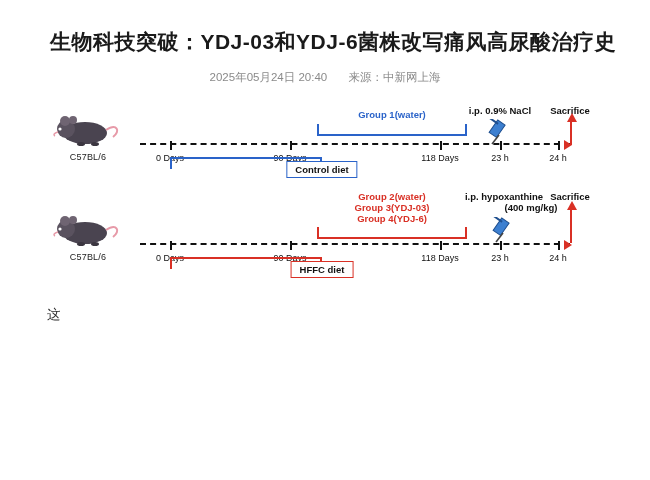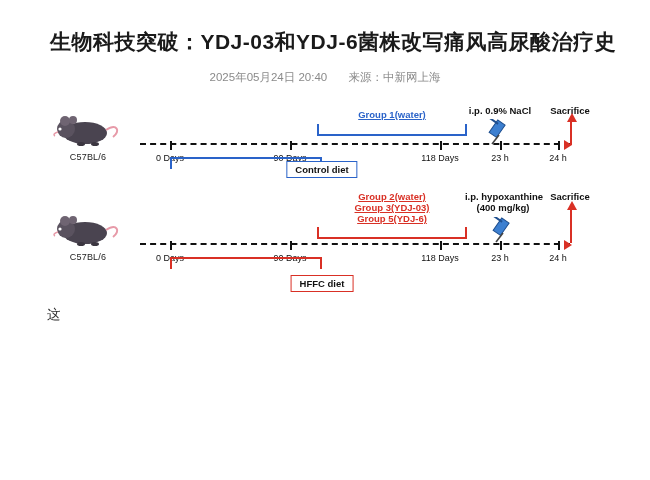--- a/index.html
+++ b/index.html
@@ -164,35 +164,34 @@
     border: 2px solid #d93025;
     border-top: none;
   }
   .grp-label {
     position: absolute;
     font-size: 9.5px;
     font-weight: bold;
     text-align: left;
     white-space: nowrap;
     transform: translateX(-50%);
-    text-decoration: underline;
   }
   .grp-label.blue { color: #2a63c9; }
   .grp-label.red { color: #d93025; }
   .diet-box {
     position: absolute;
     font-size: 9.5px;
     font-weight: bold;
     padding: 2px 8px;
     background: #fff;
     transform: translateX(-50%);
     white-space: nowrap;
   }
   .diet-box.blue { border: 1.5px solid #2a63c9; color: #111; }
-  .diet-box.red { border: 1.5px solid #d93025; color: #111; margin-top: 14px; }
+  .diet-box.red { border: 1.5px solid #d93025; color: #111; }
   .inj-label {
     position: absolute;
     font-size: 9.5px;
     font-weight: bold;
     color: #111;
     text-align: right;
     white-space: nowrap;
     transform: translateX(-50%);
     line-height: 1.2;
   }
@@ -287,42 +286,42 @@
           <path d="M7 19 C3 20 2 22 4 23" stroke="#e79aa8" stroke-width="1.4" fill="none"></path>
           <path d="M55 17 C66 10 70 18 62 24" stroke="#e79aa8" stroke-width="2" fill="none"></path>
           <ellipse cx="30" cy="31" rx="4" ry="2" fill="#3b3640"></ellipse>
           <ellipse cx="44" cy="31" rx="4" ry="2" fill="#3b3640"></ellipse>
         </svg>
         <div class="mouse-label">C57BL/6</div>
       </div>
 
       <div class="grp-label red" style="left:370px; top:-8px;">Group 2(water)</div>
       <div class="grp-label red" style="left:370px; top:3px;">Group 3(YDJ-03)</div>
-      <div class="grp-label red" style="left:370px; top:14px;">Group 5(YDJ-6)</div>
+      <div class="grp-label red" style="left:370px; top:14px;">Group 4(YDJ-6)</div>
       <div class="bracket red down" style="left:295px; top:28px; width:150px;"></div>
 
       <div class="axis">
         <div class="arrow-end"></div>
         <div class="tick" style="left:30px;"></div>
         <div class="tick-label" style="left:30px;">0 Days</div>
         <div class="tick" style="left:150px;"></div>
         <div class="tick-label" style="left:150px;">90 Days</div>
         <div class="tick" style="left:300px;"></div>
         <div class="tick-label" style="left:300px;">118 Days</div>
         <div class="tick" style="left:360px;"></div>
         <div class="tick-label" style="left:360px;">23 h</div>
         <div class="tick" style="left:418px;"></div>
         <div class="tick-label" style="left:418px;">24 h</div>
       </div>
 
       <div class="bracket red" style="left:148px; top:58px; width:152px;"></div>
       <div class="diet-box red" style="left:300px; top:62px;">HFFC diet</div>
 
       <div class="inj-label" style="left:482px; top:-8px;">i.p. hypoxanthine</div>
-      <div class="inj-label" style="left:481px; top:3px;">(400 mg/kg)</div>
+      <div class="inj-label" style="left:509px; top:3px;">(400 mg/kg)</div>
       <div class="syringe" style="left:482px; top:18px;">
         <svg width="30" height="26" viewBox="0 0 30 26">
           <rect x="8" y="2" width="9" height="15" transform="rotate(35 12 9)" fill="#3c7fd0" stroke="#1f4f8f" stroke-width="1"></rect>
           <line x1="14" y1="16" x2="7" y2="25" stroke="#444" stroke-width="1.6"></line>
           <line x1="4" y1="2" x2="14" y2="2" stroke="#1f4f8f" stroke-width="2" transform="rotate(35 9 2)"></line>
         </svg>
       </div>
 
       <div class="sac-label" style="left:548px; top:-8px;">Sacrifice</div>
       <div class="vline-red" style="left:548px; top:10px; height:34px;">

